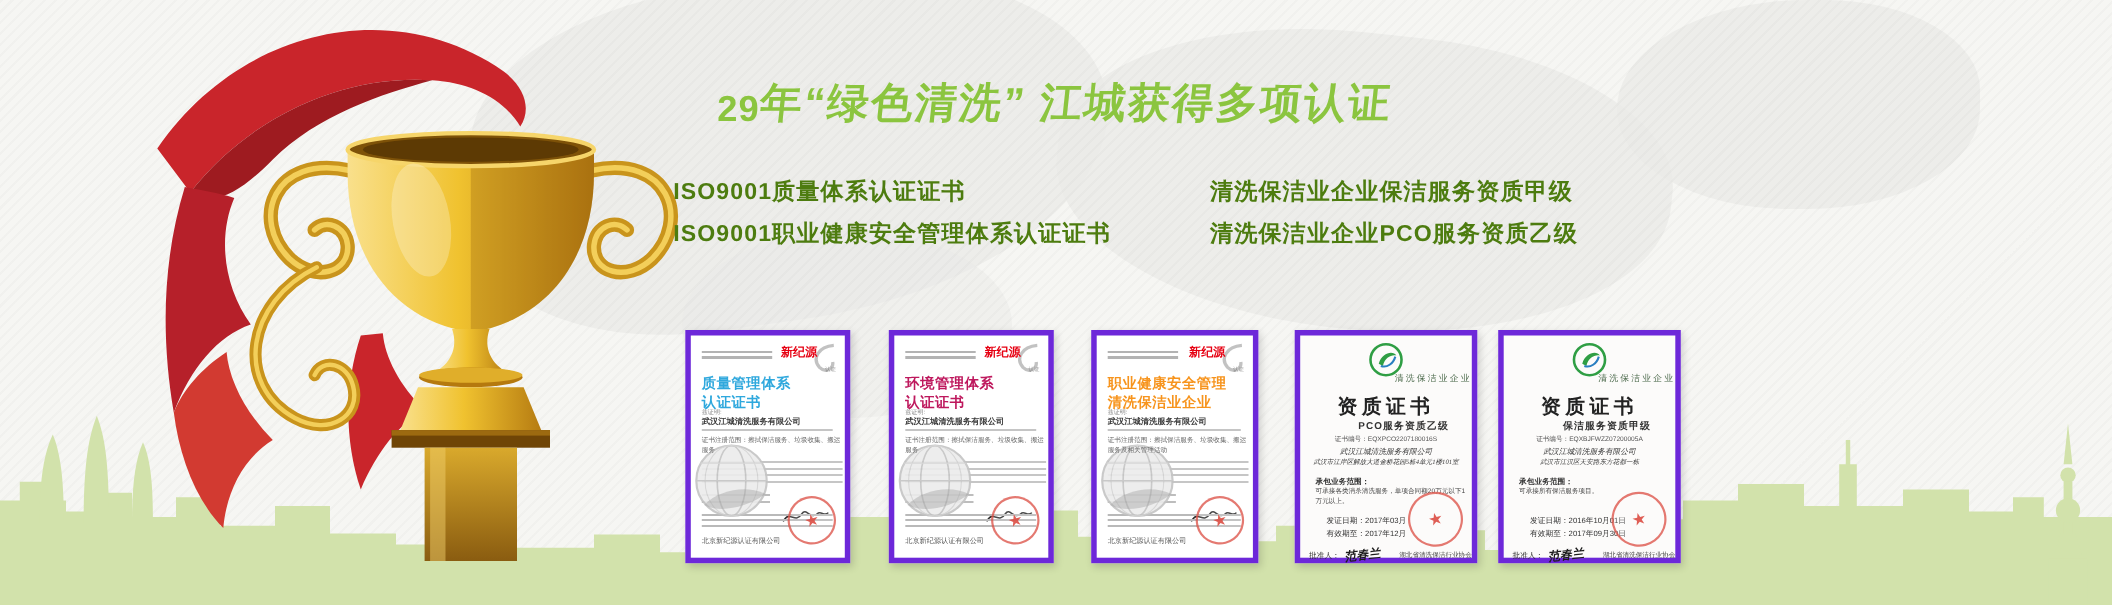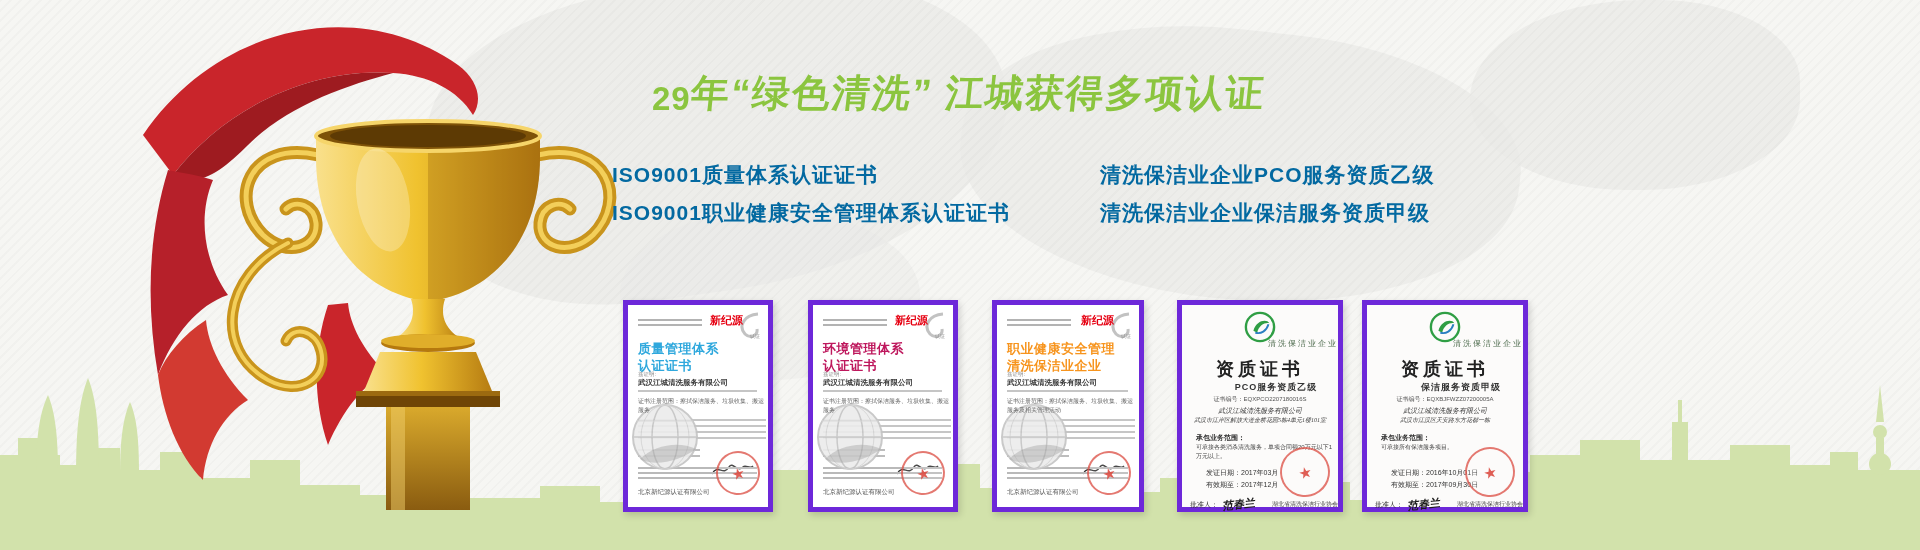--- a/index.html
+++ b/index.html
@@ -17,21 +17,21 @@
   .skyline{position:absolute;left:0;bottom:0;width:1920px;height:190px;z-index:2;}
 
   .trophy{position:absolute;left:128px;top:5px;width:500px;height:505px;z-index:3;}
 
   .hero-title{position:absolute;left:608px;top:68px;z-index:4;white-space:nowrap;color:#8bc53f;}
   .title-num{font-size:33px;font-weight:700;letter-spacing:1px;vertical-align:-4px;margin-left:44px;}
   .title-rest{display:inline-block;font-size:38px;font-weight:700;letter-spacing:2px;transform:skewX(-6deg);}
 
   .list-left{position:absolute;left:612px;top:156px;z-index:4;}
   .list-right{position:absolute;left:1100px;top:156px;z-index:4;}
-  .cert-line{font-size:21px;font-weight:700;color:#0369a1;letter-spacing:1px;line-height:38px;height:38px;}
+  .cert-line{font-size:21px;font-weight:700;color:#4d7c0f;letter-spacing:1px;line-height:38px;height:38px;}
 
   
   .cert{position:absolute;top:300px;height:212px;background:#fff;z-index:4;
     border:5px solid #6d28d9;box-shadow:2px 3px 7px rgba(0,0,0,.16);box-sizing:border-box;}
   .c1{left:623px;width:150px;}
   .c2{left:808px;width:150px;}
   .c3{left:992px;width:152px;}
   .c4{left:1177px;width:166px;background:#fcfbfa;}
   .c5{left:1362px;width:166px;background:#fcfbfa;}
 
@@ -152,22 +152,22 @@
 
   <div class="hero-title">
     <span class="title-num">29</span><span class="title-rest">年“绿色清洗” 江城获得多项认证</span>
   </div>
 
   <div class="list-left">
     <div class="cert-line">ISO9001质量体系认证证书</div>
     <div class="cert-line">ISO9001职业健康安全管理体系认证证书</div>
   </div>
   <div class="list-right">
+    <div class="cert-line">清洗保洁业企业保洁服务资质甲级</div>
     <div class="cert-line">清洗保洁业企业PCO服务资质乙级</div>
-    <div class="cert-line">清洗保洁业企业保洁服务资质甲级</div>
   </div>
 
   <div class="cert c1">
     <div class="ca-bars"></div>
     <div class="ca-brand">
       <svg class="swirl" width="30" height="28" viewBox="0 0 30 28">
           <path d="M26,3 C12,4 6,15 13,23 C18,28 26,25 25,18" fill="none" stroke="#9a9a9a" stroke-width="3" opacity="0.6"></path>
         </svg>
       <span class="brand-txt">新纪源</span>
       <span class="brand-sub">认证</span>

